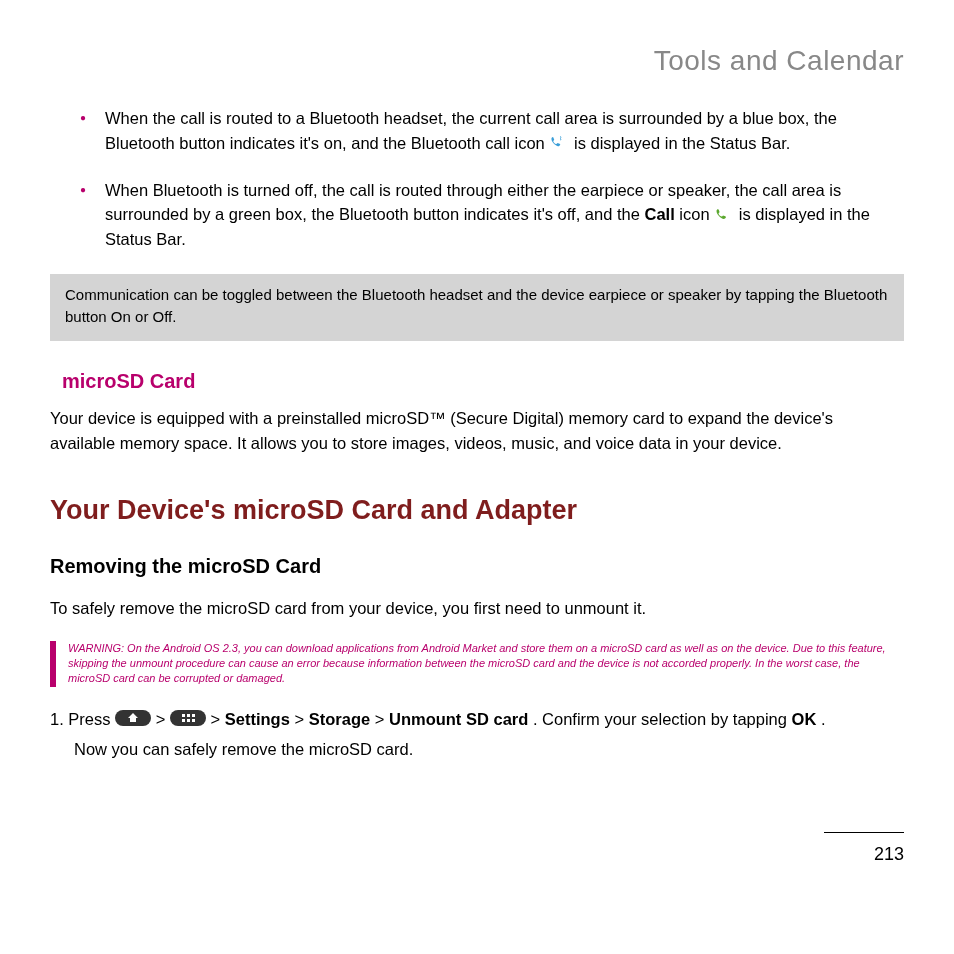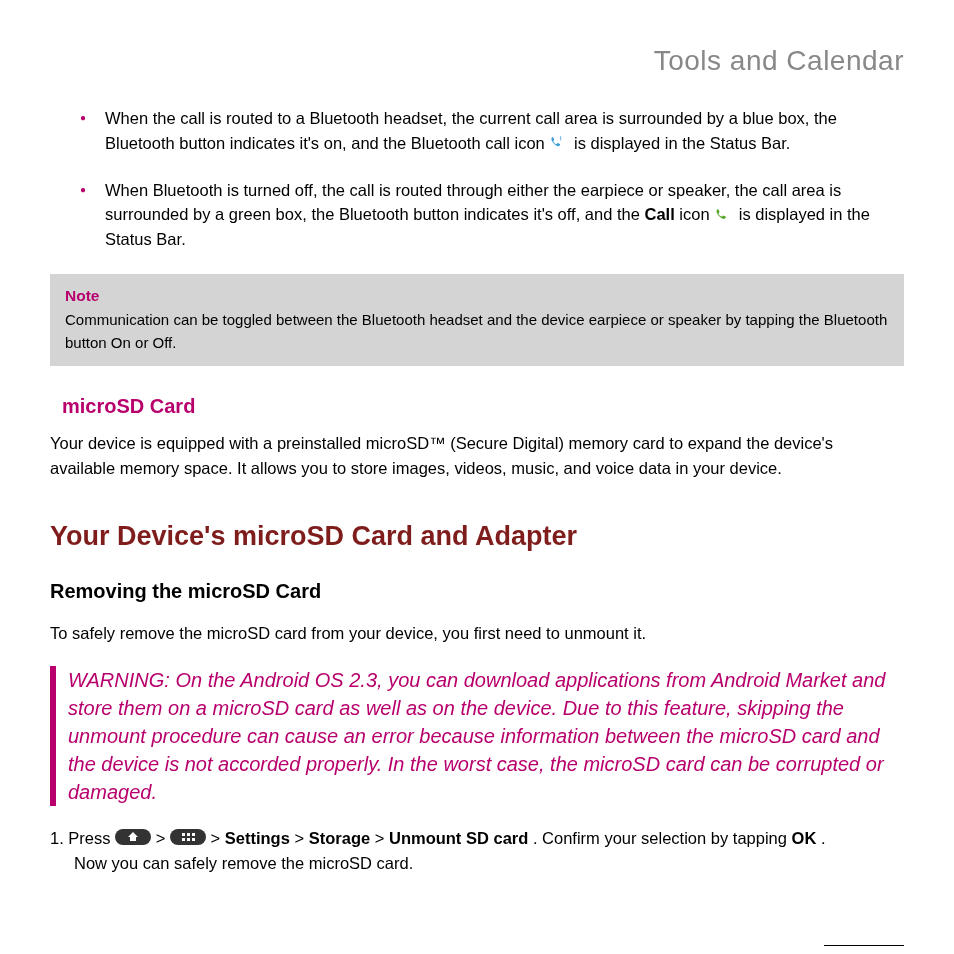--- a/index.html
+++ b/index.html
@@ -77,21 +77,21 @@
     font-weight: bold;
     font-size: 20px;
     margin: 10px 0 15px 0;
   }
   .warning-box {
     border-left: 6px solid #b8006c;
     padding-left: 12px;
     margin: 20px 0 20px 0;
     color: #b8006c;
     font-style: italic;
-    font-size: 20px;
+    font-size: 11px;
     line-height: 1.4;
   }
   ol.steps {
     padding-left: 0;
     margin: 0;
     list-style: none;
   }
   ol.steps li {
     margin-bottom: 10px;
   }
@@ -147,21 +147,20 @@
     <span class="inline-icon phone-call">
       <svg viewBox="0 0 24 24">
           <path fill="#5ba82e" d="M6 2c1 0 3 5 3 6s-2 2-2 3 3 6 6 6 2-2 3-2 6 2 6 3-2 4-5 4S3 14 3 6c0-2 2-4 3-4z" transform="scale(0.75)"></path>
         </svg>
     </span>
     <span> is displayed in the Status Bar.</span>
   </li>
 </ul>
 
 <div class="note-box">
-  <div class="note-title">Note</div>
   <div>Communication can be toggled between the Bluetooth headset and the device earpiece or speaker by tapping the Bluetooth button On or Off.</div>
 </div>
 
 <div class="h-red-small">microSD Card</div>
 <p>Your device is equipped with a preinstalled microSD™ (Secure Digital) memory card to expand the device's available memory space. It allows you to store images, videos, music, and voice data in your device.</p>
 
 <div class="h-red-big">Your Device's microSD Card and Adapter</div>
 <div class="h-black-small">Removing the microSD Card</div>
 <p>To safely remove the microSD card from your device, you first need to unmount it.</p>
 
@@ -191,18 +190,18 @@
     </span>
     <span>  &gt;  </span>
     <span class="bold">Settings</span>
     <span> &gt; </span>
     <span class="bold">Storage</span>
     <span> &gt; </span>
     <span class="bold">Unmount SD card</span>
     <span>. Confirm your selection by tapping </span>
     <span class="bold">OK</span>
     <span>.</span>
-    <div style="margin-left:24px;">Now you can safely remove the microSD card.</div>
+    <div style="margin-left:24px;margin-top:6px;">Now you can safely remove the microSD card.</div>
   </li>
 </ol>
 
 <div class="footer-rule"></div>
 <div class="page-no">213</div>
 
 </body></html>

